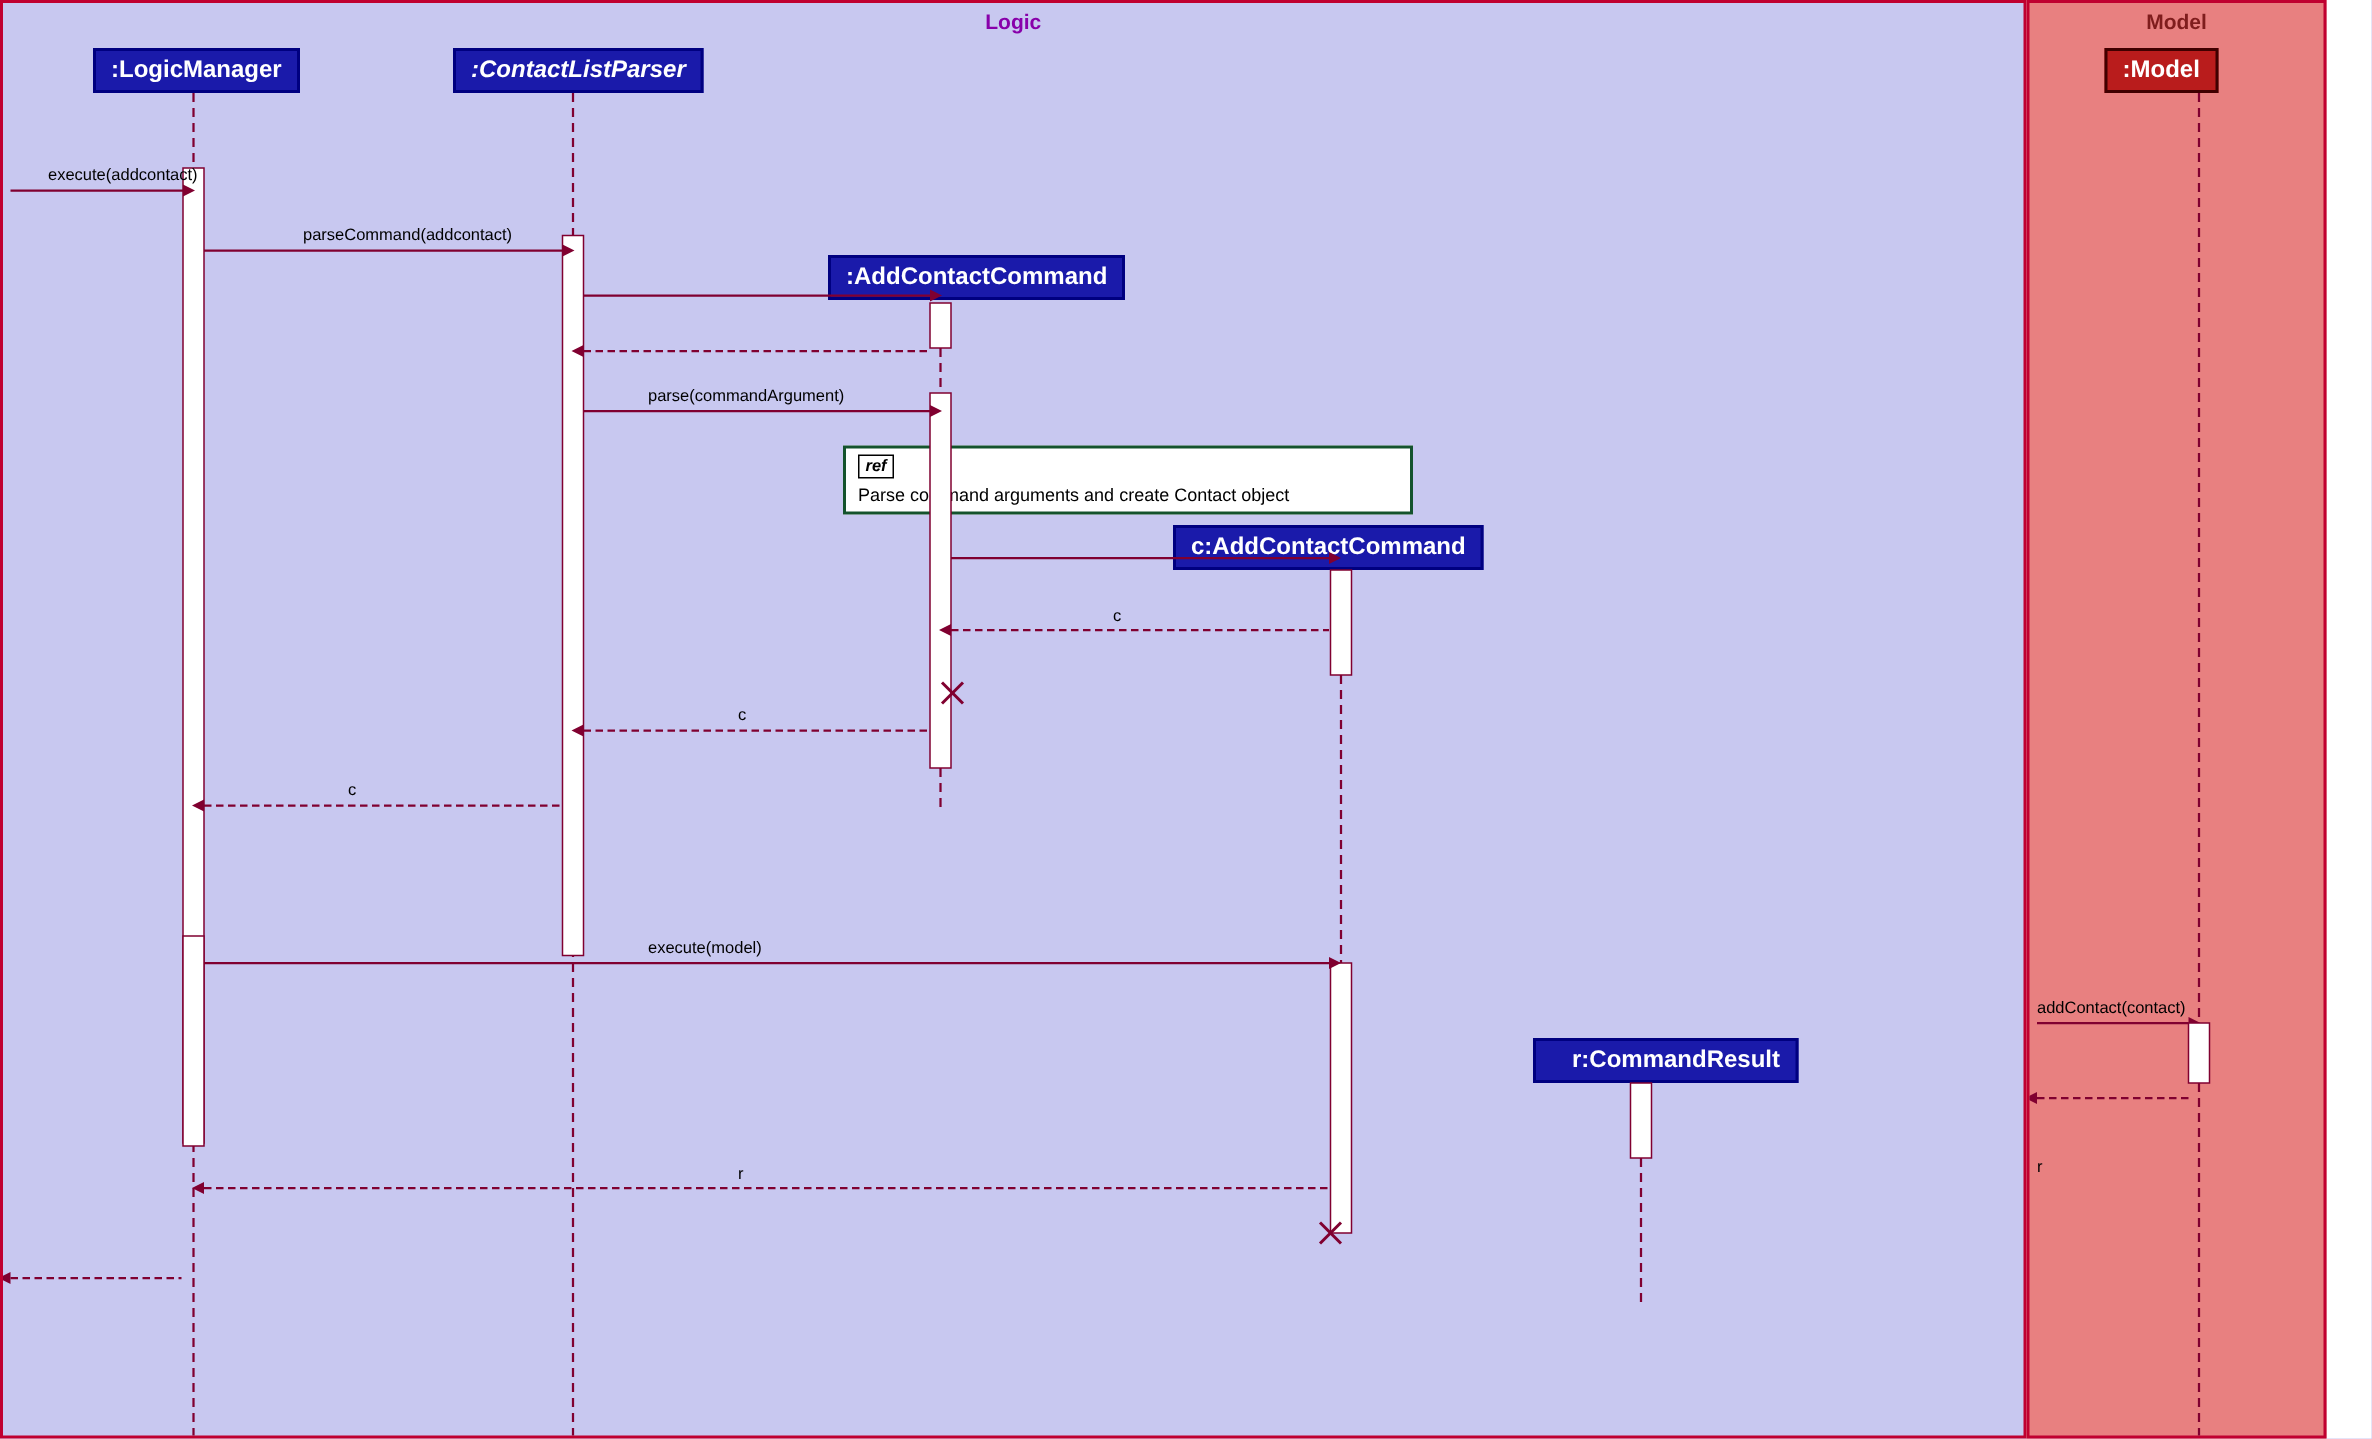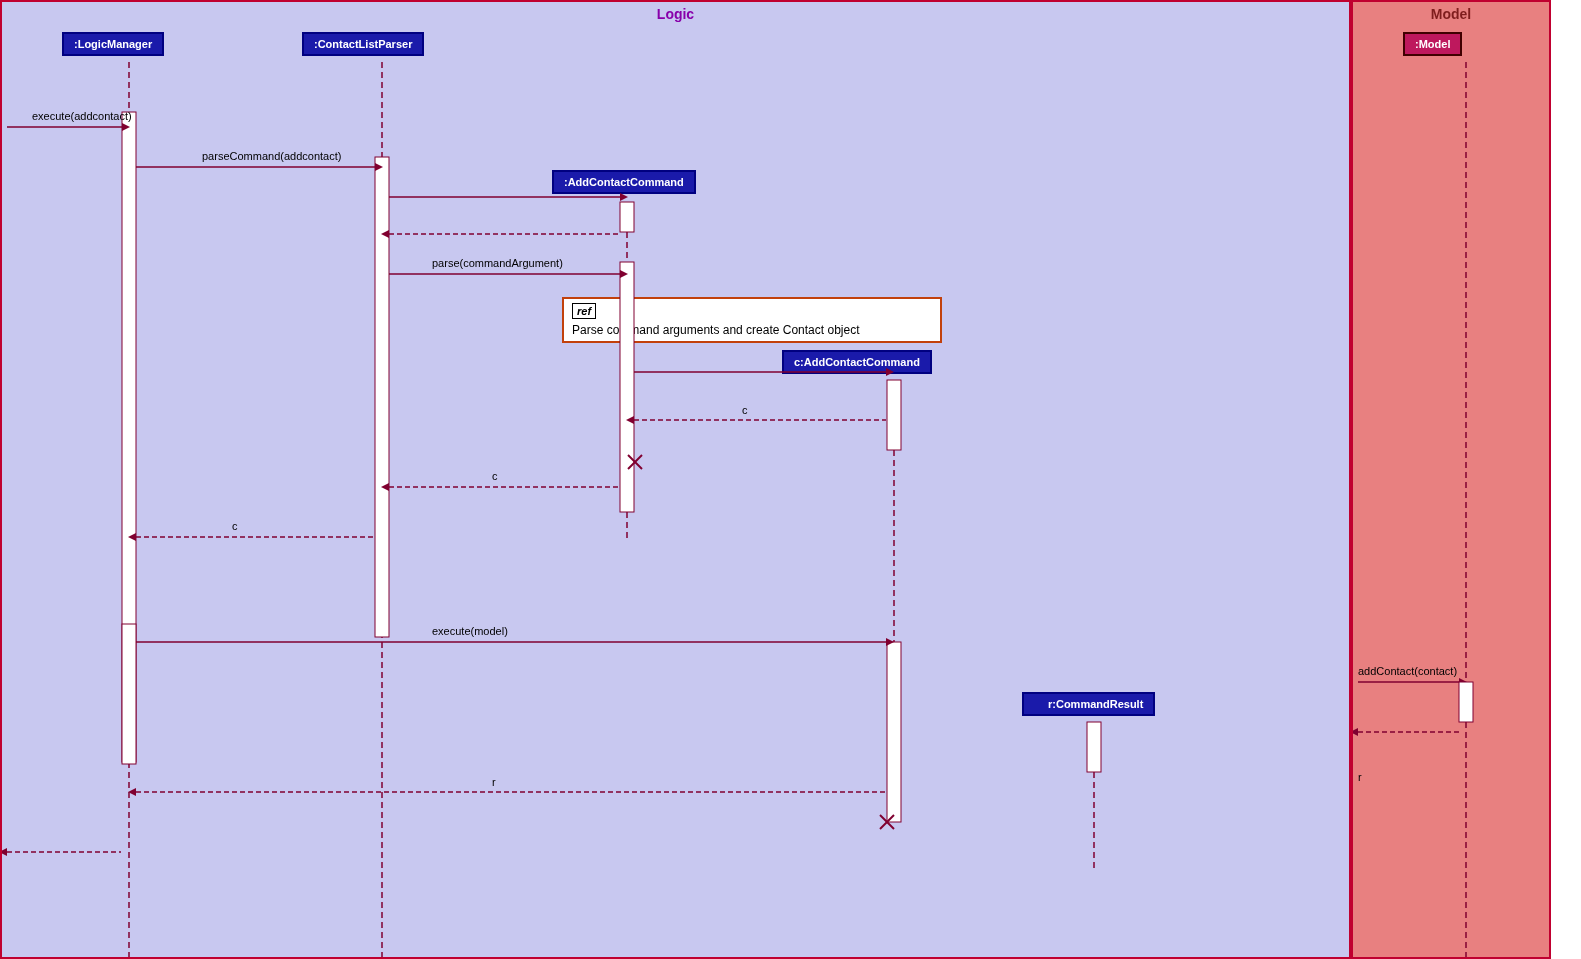--- a/index.html
+++ b/index.html
@@ -45,46 +45,46 @@
       color: #7f1d1d;
     }
 
     
     .lifeline-box {
       position: absolute;
       background: #1a1aaa;
       color: white;
       border: 2px solid #000080;
       padding: 4px 10px;
-      font-size: 11px;
+      font-size: 16px;
       font-weight: bold;
       white-space: nowrap;
       text-align: right;
     }
 
     .lifeline-box.dark-red {
-      background: #be185d;
+      background: #b91c1c;
       border-color: #400000;
     }
 
     
     .svg-overlay {
       position: absolute;
       top: 0;
       left: 0;
       width: 100%;
       height: 100%;
       pointer-events: none;
     }
 
     
     .ref-box {
       position: absolute;
       background: white;
-      border: 2px solid #c2410c;
+      border: 2px solid #14532d;
       padding: 4px 8px;
     }
 
     .ref-box .ref-label {
       background: white;
       border: 1px solid black;
       padding: 1px 4px;
       font-size: 11px;
       font-style: italic;
       font-weight: bold;
@@ -99,21 +99,21 @@
 </head>
 <body>
 
 <div class="diagram-container">
 
   <div class="logic-section">
     <div class="section-label">Logic</div>
 
     <div class="lifeline-box" style="left: 60px; top: 30px;">:LogicManager</div>
 
-    <div class="lifeline-box" style="left: 300px; top: 30px;">:ContactListParser</div>
+    <div class="lifeline-box" style="left: 300px; top: 30px; font-style: italic;">:ContactListParser</div>
 
     <div class="lifeline-box" style="left: 550px; top: 168px;">:AddContactCommand</div>
 
     <div class="lifeline-box" style="left: 780px; top: 348px;">c:AddContactCommand</div>
 
     <div class="lifeline-box" style="left: 1020px; top: 690px; padding-left: 24px;">r:CommandResult</div>
 
     <div class="ref-box" style="left: 560px; top: 295px; min-width: 380px;">
       <div class="ref-label">ref</div>
       <div class="ref-text">Parse command arguments and create Contact object</div>

